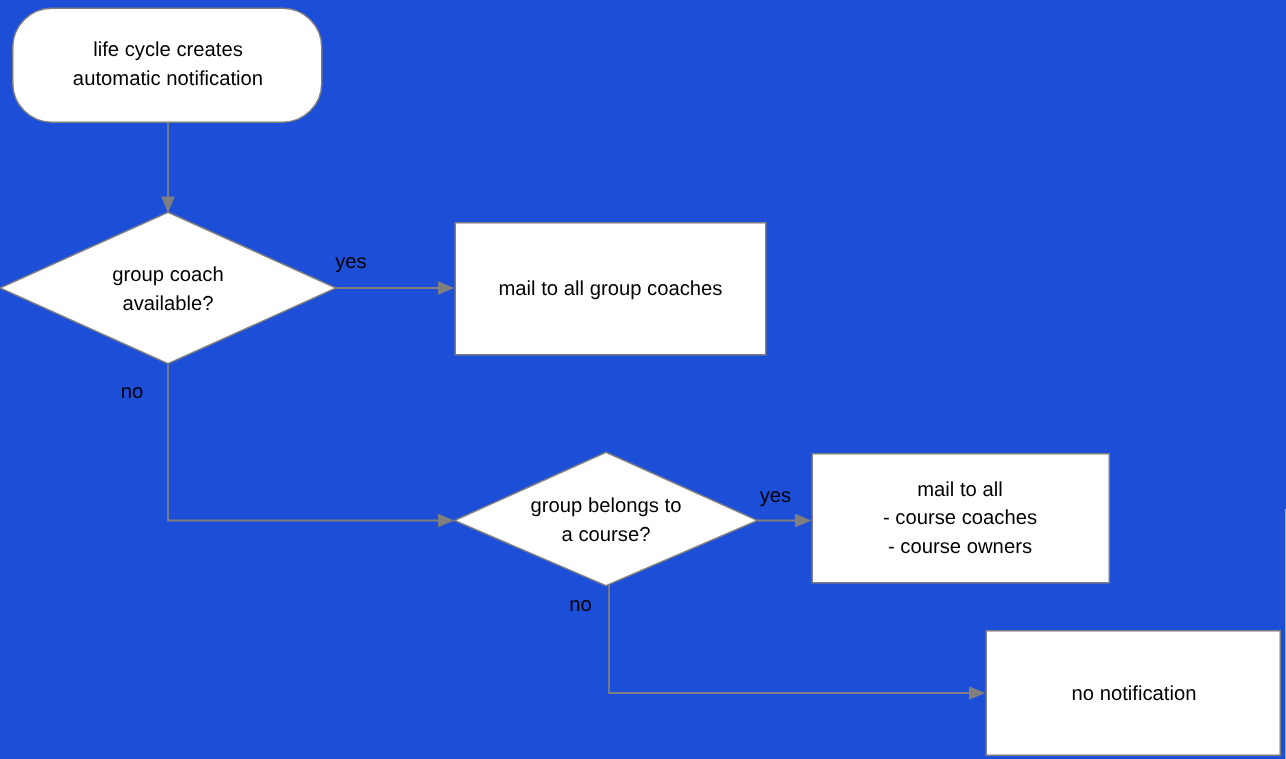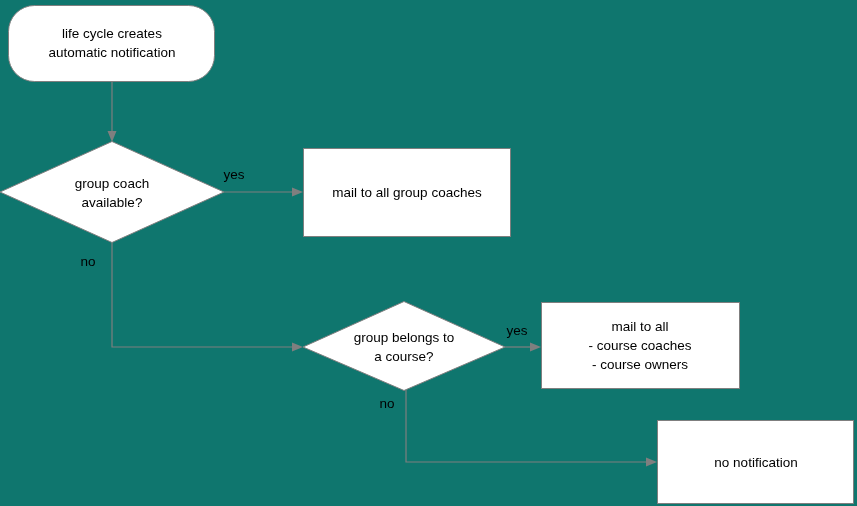--- a/index.html
+++ b/index.html
@@ -10,21 +10,21 @@
   body {
     width: 857px;
     height: 506px;
     overflow: hidden;
     font-family: "Liberation Sans", sans-serif;
   }
   #flowchart-canvas {
     position: relative;
     width: 857px;
     height: 506px;
-    background: #0f766e;
+    background: #1d4ed8;
   }
   svg.diagram {
     position: absolute;
     left: 0;
     top: 0;
     width: 857px;
     height: 506px;
     display: block;
   }
   .shape-stroke {

